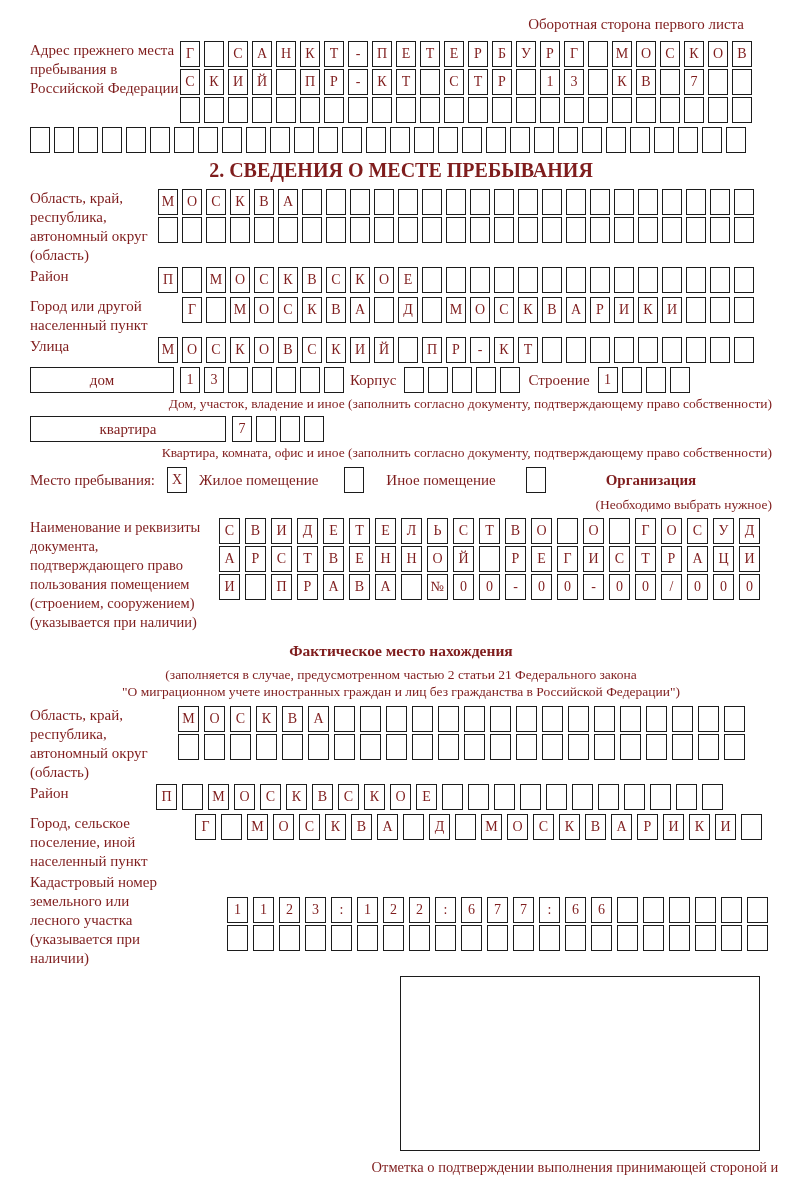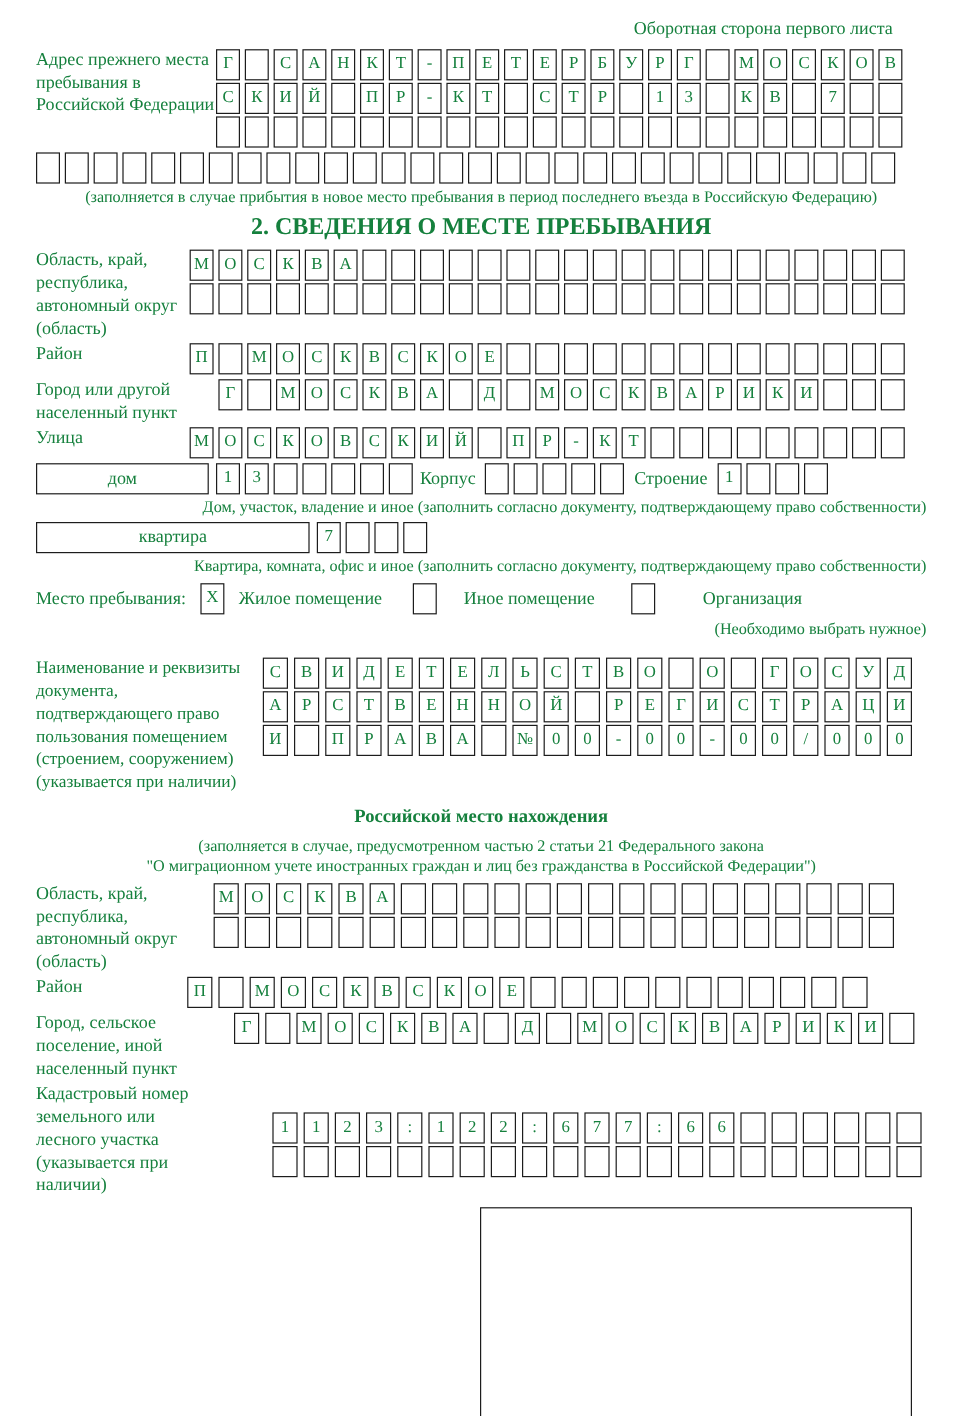--- a/index.html
+++ b/index.html
@@ -1,18 +1,18 @@
 <!DOCTYPE html>
 <html><head>
 <meta charset="utf-8">
 <style>
   * { margin:0; padding:0; box-sizing:border-box; }
   body { background:#ffffff; }
   .page {
-    width:800px; height:1180px; background:#fff; color:#15803d;
+    width:800px; height:1180px; background:#fff; color:#7f1d1d;
     font-family:"Liberation Serif", serif;
     padding:0 28px 0 30px; position:relative; overflow:hidden;
   }
   .side-note { text-align:right; padding:16px 28px 0 0; font-size:15px; }
 
   .frow { display:flex; align-items:flex-start; margin-bottom:2px; }
   .flabel { font-size:15px; line-height:19px; flex-shrink:0; }
   .w150 { width:150px; } .w128 { width:128px; } .w185 { width:185px; font-size:14.5px; }
   .w148 { width:148px; } .w165 { width:165px; }
 
@@ -161,21 +161,20 @@
       <div class="cell"> </div>
       <div class="cell"> </div>
       <div class="cell"> </div>
       <div class="cell"> </div>
       <div class="cell"> </div>
       <div class="cell"> </div>
       <div class="cell"> </div>
       <div class="cell"> </div>
       <div class="cell"> </div>
     </div>
-  <div class="note center mt2">(заполняется в случае прибытия в новое место пребывания в период последнего въезда в Российскую Федерацию)</div>
 
   <div class="sec-title">2. СВЕДЕНИЯ О МЕСТЕ ПРЕБЫВАНИЯ</div>
 
   <div class="frow">
     <div class="flabel w128">Область, край, республика, автономный округ (область)</div>
     <div>
       <div class="cells">
           <div class="cell">М</div>
           <div class="cell">О</div>
           <div class="cell">С</div>
@@ -347,40 +346,40 @@
     <div class="cells" style="margin-bottom:0;">
         <div class="cell">1</div>
         <div class="cell"> </div>
         <div class="cell"> </div>
         <div class="cell"> </div>
       </div>
   </div>
   <div class="note mt2">Дом, участок, владение и иное (заполнить согласно документу, подтверждающему право собственности)</div>
 
   <div class="frow" style="align-items:center; margin-top:4px;">
-    <div class="label-box" style="width:228px;">квартира</div>
+    <div class="label-box" style="width:196px;">квартира</div>
     <div class="cells" style="margin-left:6px; margin-bottom:0;">
         <div class="cell">7</div>
         <div class="cell"> </div>
         <div class="cell"> </div>
         <div class="cell"> </div>
       </div>
   </div>
   <div class="note mt2">Квартира, комната, офис и иное (заполнить согласно документу, подтверждающему право собственности)</div>
 
   <div class="chk-row">
     <span>Место пребывания:</span>
     <span class="cell" style="margin-left:12px;">X</span>
     <span style="margin-left:12px;">Жилое помещение</span>
     <span class="cell" style="margin-left:26px;"> </span>
     <span style="margin-left:22px;">Иное помещение</span>
     <span class="cell" style="margin-left:30px;"> </span>
-    <span style="margin-left:40px;">Организация</span>
-  </div>
-  <div class="note" style="margin-left:205px; margin-bottom:16px;">(Необходимо выбрать нужное)</div>
+    <span style="margin-left:60px;font-weight:bold;">Организация</span>
+  </div>
+  <div class="note" style="margin-left:205px; margin-bottom:5px;">(Необходимо выбрать нужное)</div>
 
   <div class="frow">
     <div class="flabel w185">Наименование и реквизиты документа, подтверждающего право пользования помещением (строением, сооружением) (указывается при наличии)</div>
     <div style="margin-left:4px;">
       <div class="cells wide">
           <div class="cell">С</div>
           <div class="cell">В</div>
           <div class="cell">И</div>
           <div class="cell">Д</div>
           <div class="cell">Е</div>
@@ -443,21 +442,21 @@
           <div class="cell">0</div>
           <div class="cell">0</div>
           <div class="cell">/</div>
           <div class="cell">0</div>
           <div class="cell">0</div>
           <div class="cell">0</div>
         </div>
     </div>
   </div>
 
-  <div class="fact-title">Российской место нахождения</div>
+  <div class="fact-title">Фактическое место нахождения</div>
   <div class="note center">(заполняется в случае, предусмотренном частью 2 статьи 21 Федерального закона</div>
   <div class="note center mb6">"О миграционном учете иностранных граждан и лиц без гражданства в Российской Федерации")</div>
 
   <div class="frow">
     <div class="flabel w148">Область, край, республика, автономный округ (область)</div>
     <div>
       <div class="cells wide">
           <div class="cell">М</div>
           <div class="cell">О</div>
           <div class="cell">С</div>

